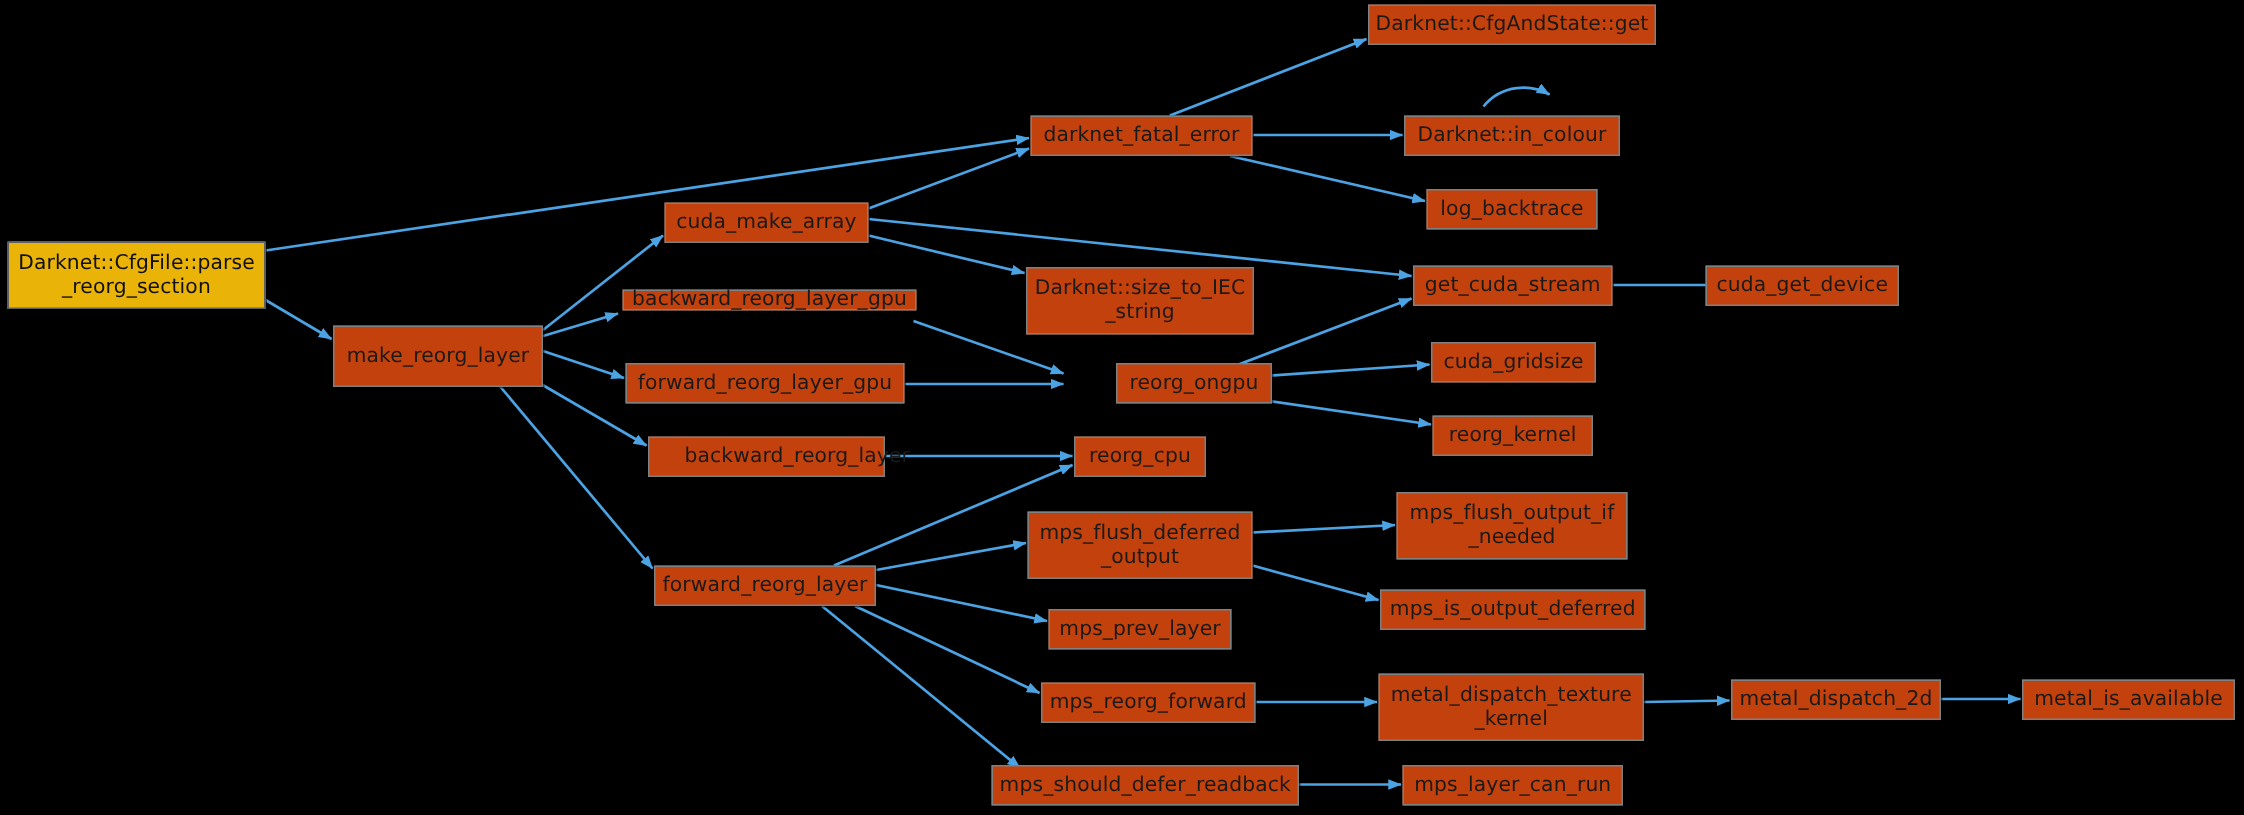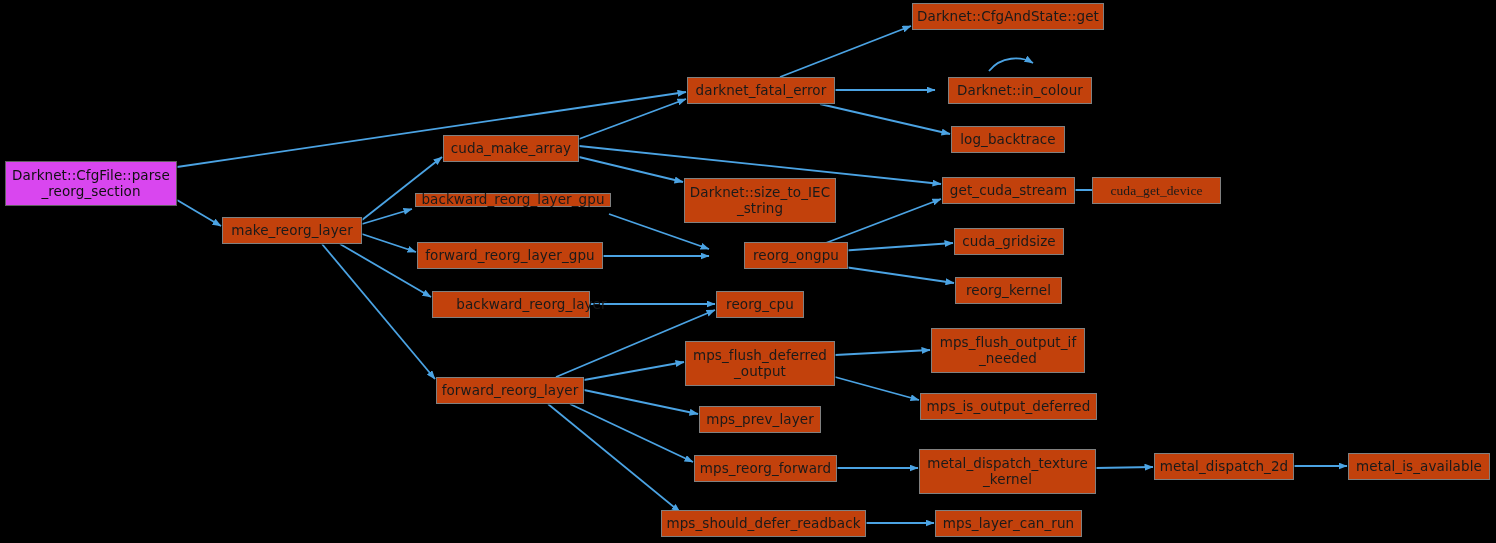--- a/index.html
+++ b/index.html
@@ -34,21 +34,21 @@
     border: 1px solid #808080;
     color: #1a1a1a;
     font-size: 13.5px;
     line-height: 15.5px;
     letter-spacing: 0.1px;
     white-space: pre-line;
     box-shadow: 1px 1px 0 0 rgba(0,0,0,0.55);
     z-index: 2;
   }
   .node.highlight {
-    background: #d946ef;
+    background: #eab308;
     border: 1px solid #606060;
     color: #101010;
   }
 </style>
 </head>
 <body>
 
 <div id="canvas">
   <svg id="edge-layer" width="1496" height="543" viewBox="0 0 1496 543">
     <defs>
@@ -87,30 +87,30 @@
         <path d="M835,377 L919,400" stroke="#4ba3e3" stroke-width="1.8" fill="none" marker-end="url(#arrowhead)"></path>
         <path d="M837,468 L918,468" stroke="#4ba3e3" stroke-width="1.8" fill="none" marker-end="url(#arrowhead)"></path>
         <path d="M1096,468 L1153,467" stroke="#4ba3e3" stroke-width="1.8" fill="none" marker-end="url(#arrowhead)"></path>
         <path d="M1294,466 L1347,466" stroke="#4ba3e3" stroke-width="1.8" fill="none" marker-end="url(#arrowhead)"></path>
         <path d="M866,523 L934,523" stroke="#4ba3e3" stroke-width="1.8" fill="none" marker-end="url(#arrowhead)"></path>
       </g>
   </svg>
   <div id="nodes-group">
       <div class="node highlight" style="left: 5px; top: 161px; width: 172px; height: 45px;">Darknet::CfgFile::parse
 _reorg_section</div>
-      <div class="node" style="left: 222px; top: 217px; width: 140px; height: 27px;">make_reorg_layer</div>
+      <div class="node" style="left: 222px; top: 217px; width: 140px; height: 41px;">make_reorg_layer</div>
       <div class="node" style="left: 443px; top: 135px; width: 136px; height: 27px;">cuda_make_array</div>
       <div class="node" style="left: 687px; top: 77px; width: 148px; height: 27px;">darknet_fatal_error</div>
       <div class="node" style="left: 912px; top: 3px; width: 192px; height: 27px;">Darknet::CfgAndState::get</div>
-      <div class="node" style="left: 936px; top: 77px; width: 144px; height: 27px; margin-left: 12px;">Darknet::in_colour</div>
+      <div class="node" style="left: 936px; top: 77px; width: 144px; height: 27px;">Darknet::in_colour</div>
       <div class="node" style="left: 951px; top: 126px; width: 114px; height: 27px;">log_backtrace</div>
       <div class="node" style="left: 684px; top: 178px; width: 152px; height: 45px;">Darknet::size_to_IEC
 _string</div>
       <div class="node" style="left: 942px; top: 177px; width: 133px; height: 27px; text-align: center;">get_cuda_stream</div>
-      <div class="node" style="left: 1092px; top: 177px; width: 129px; height: 27px; font-family: Liberation Serif, serif;">cuda_get_device</div>
+      <div class="node" style="left: 1137px; top: 177px; width: 129px; height: 27px;">cuda_get_device</div>
       <div class="node" style="left: 415px; top: 193px; width: 196px; height: 14px;">backward_reorg_layer_gpu</div>
       <div class="node" style="left: 417px; top: 242px; width: 186px; height: 27px;">forward_reorg_layer_gpu</div>
       <div class="node" style="left: 744px; top: 242px; width: 104px; height: 27px;">reorg_ongpu</div>
       <div class="node" style="left: 954px; top: 228px; width: 110px; height: 27px;">cuda_gridsize</div>
       <div class="node" style="left: 955px; top: 277px; width: 107px; height: 27px;">reorg_kernel</div>
       <div class="node" style="left: 432px; top: 291px; width: 158px; height: 27px; padding-left: 41px;">backward_reorg_layer</div>
       <div class="node" style="left: 716px; top: 291px; width: 88px; height: 27px;">reorg_cpu</div>
       <div class="node" style="left: 436px; top: 377px; width: 148px; height: 27px;">forward_reorg_layer</div>
       <div class="node" style="left: 685px; top: 341px; width: 150px; height: 45px;">mps_flush_deferred
 _output</div>

